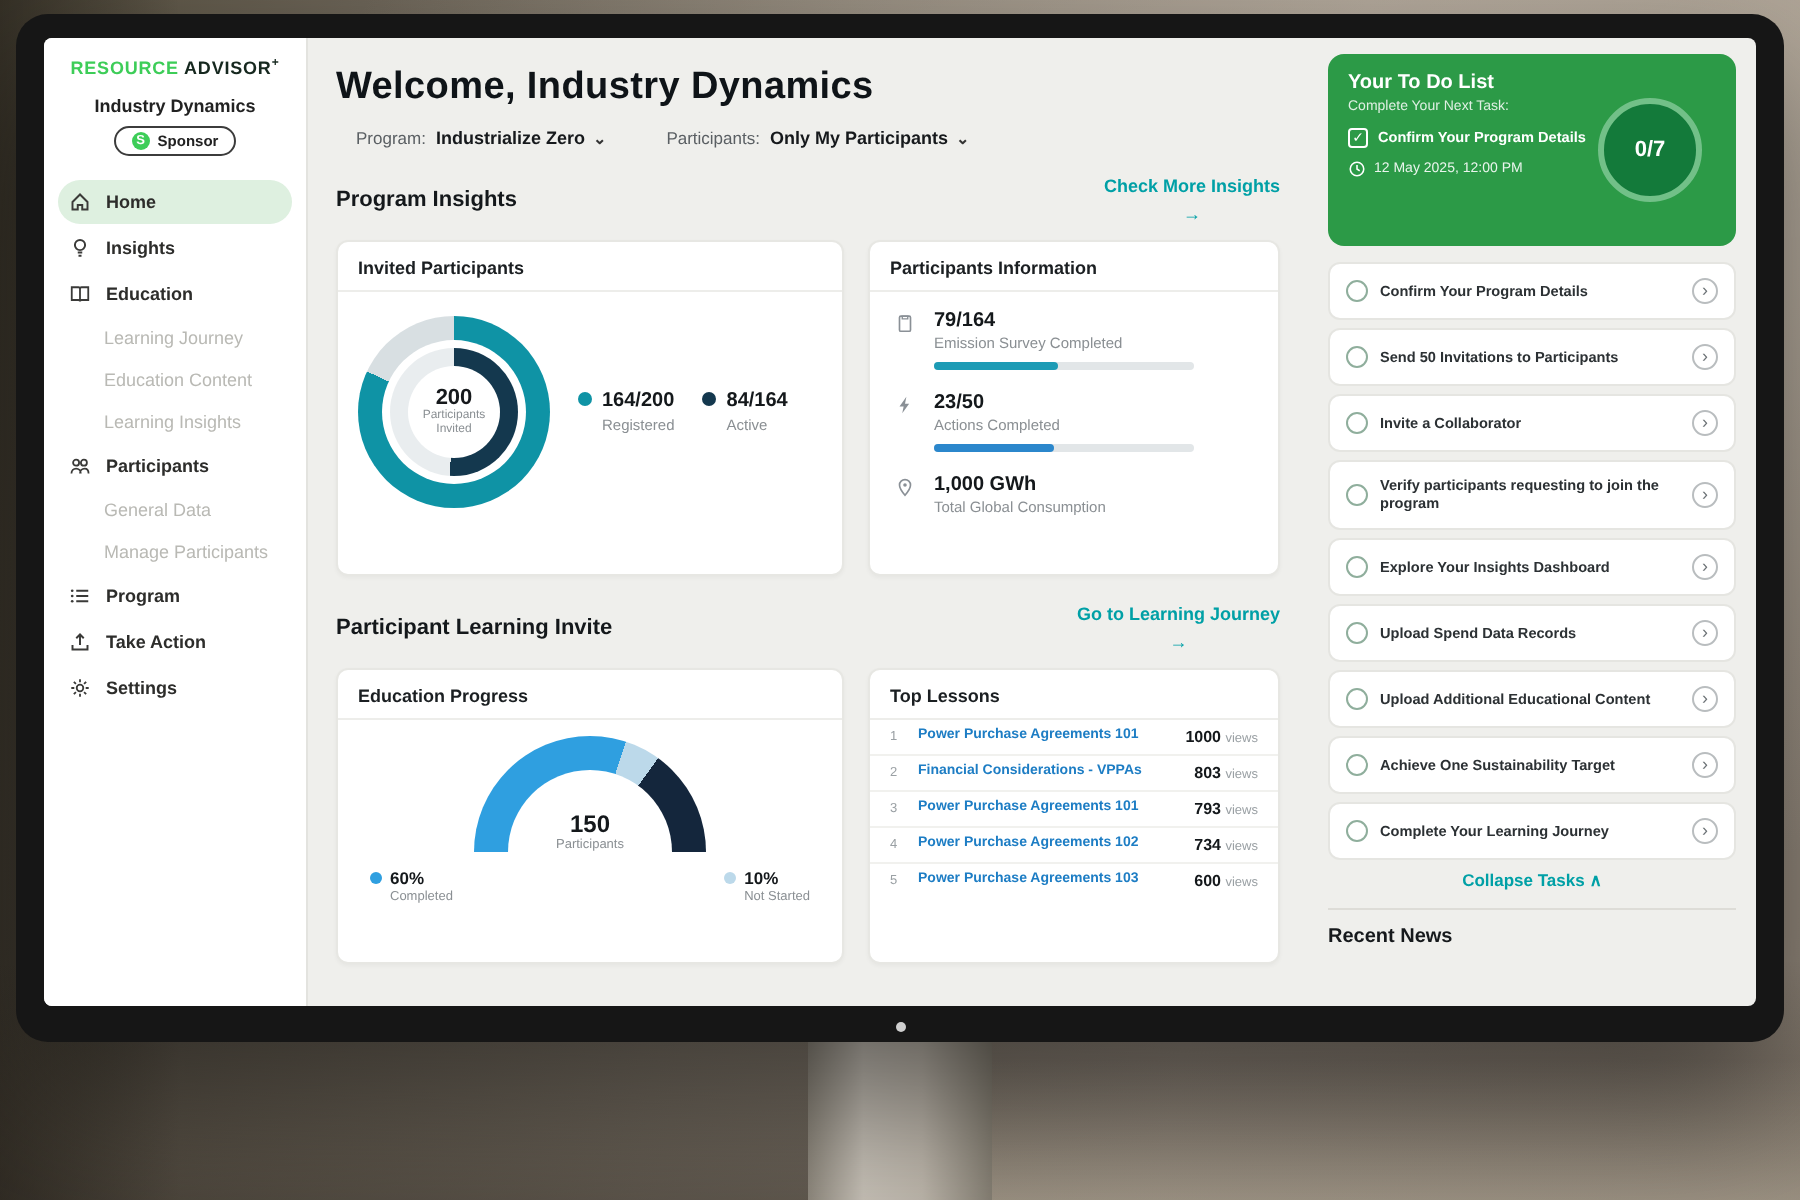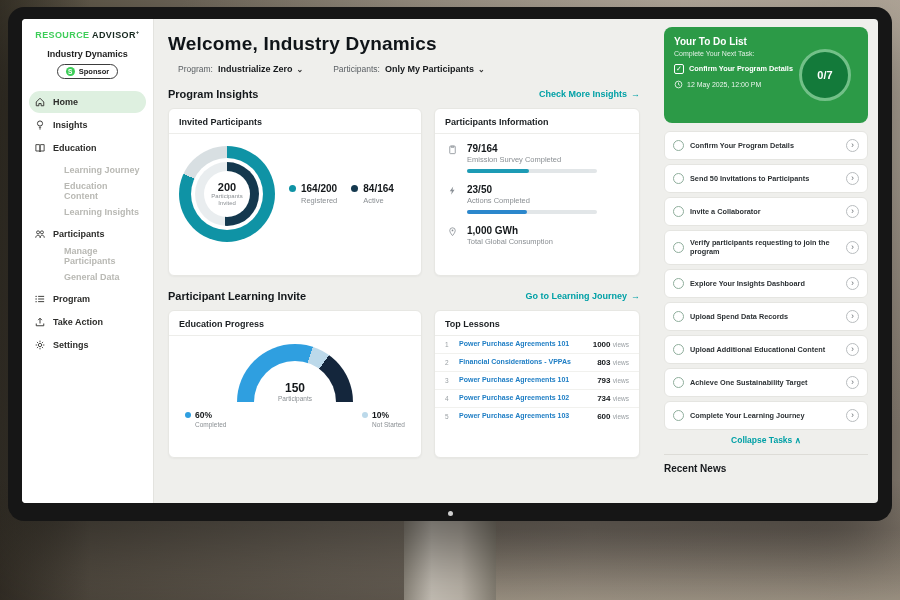--- a/index.html
+++ b/index.html
@@ -39,34 +39,34 @@
   .org { text-align:center; font-size:9px; font-weight:bold; color:#222; margin-top:9px; }
   .badge { display:flex; align-items:center; gap:4px; width:max-content; margin:5px auto 0;
     border:1px solid #3c3c3c; border-radius:10px; padding:2px 8px; font-size:7.5px; font-weight:bold; background:#fff;}
   .badge .s-ic { width:9px; height:9px; border-radius:50%; background:#3dcd58; color:#fff;
     font-size:6.5px; font-weight:bold; display:flex; align-items:center; justify-content:center; }
   .nav { margin-top:12px; }
   .nav-item { display:flex; align-items:center; gap:7px; height:23px; padding:0 10px 0 12px;
     font-size:9px; font-weight:bold; color:#2d2d2b; cursor:pointer; }
   .nav-item .nav-icon { width:12px; height:12px; color:#3a3a38; display:flex; align-items:center; }
   .nav-item.active { background:#def0e0; border-radius:12px; margin:0 7px; padding-left:5px; height:22px; }
-  .nav-sub { height:21px; padding-left:30px; font-weight:bold; color:#b9b9b4;margin-left:12px; }
+  .nav-sub { height:21px; padding-left:30px; font-weight:normal; color:#b9b9b4; }
 
   
   .main { position:absolute; left:132px; top:0; width:500px; height:100%; padding:14px 14px 0; }
   .page-title { font-size:19px; font-weight:bold; color:#0f1418; letter-spacing:.2px; }
   .filters { display:flex; align-items:center; gap:20px; margin-top:9px; }
   .filter { display:flex; align-items:center; gap:5px; }
   .filter .lab { font-size:8.5px; color:#5a5f63;padding-left:10px; }
   .filter .val { font-size:9px; font-weight:bold; color:#16191c; display:flex; gap:4px; align-items:center; cursor:pointer; }
   .chev { font-size:8px; color:#333; }
 
   .sec-row { display:flex; align-items:center; justify-content:space-between; margin-top:14px; }
   .sec-title { font-size:11px; font-weight:bold; color:#14181b; }
-  .sec-link { font-size:9px; font-weight:bold; color:#00a0a6; display:flex; gap:4px; align-items:center; cursor:pointer; }
+  .sec-link { font-size:9px; font-weight:bold; color:#00a0a6; display:flex; gap:4px; align-items:center; cursor:pointer;flex-direction:column; }
 
   .cards { display:flex; gap:12px; margin-top:8px; }
   .card { background:#fff; border:1px solid #e7e7e3; border-radius:6px; box-shadow:0 1px 2px rgba(0,0,0,.04); }
   .card-title { font-size:9px; font-weight:bold; color:#1b1f22; padding:8px 10px 6px; border-bottom:1px solid #ededea; }
 
   .card-invited { width:254px; height:168px; }
   .invited-body { display:flex; align-items:center; padding:12px 10px; gap:14px; }
   .donut { position:relative; width:96px; height:96px; flex:none; }
   .donut .r1 { position:absolute; inset:0; border-radius:50%;
     background:conic-gradient(#0f93a5 0deg 295deg, #d8dfe2 295deg 360deg); }
@@ -205,24 +205,24 @@
             <span class="nav-icon">
               <svg viewBox="0 0 16 16" width="12" height="12">
                   <circle cx="5.4" cy="5.8" r="2" fill="none" stroke="currentColor" stroke-width="1.2"></circle>
                   <circle cx="10.6" cy="5.8" r="2" fill="none" stroke="currentColor" stroke-width="1.2"></circle>
                   <path d="M2.3 13c0-2 1.4-3.3 3.1-3.3S8.5 11 8.5 13M8 13c0-2 1.4-3.3 3.1-3.3s2.6 1.3 2.6 3.3" fill="none" stroke="currentColor" stroke-width="1.2"></path>
                 </svg>
             </span>
             <span>Participants</span>
           </div>
           <div class="nav-item nav-sub">
+            <span>General Data</span>
+          </div>
+          <div class="nav-item nav-sub">
             <span>Manage Participants</span>
-          </div>
-          <div class="nav-item nav-sub">
-            <span>General Data</span>
           </div>
           <div class="nav-item">
             <span class="nav-icon">
               <svg viewBox="0 0 16 16" width="12" height="12">
                   <path d="M5.5 4.5h8M5.5 8h8M5.5 11.5h8" stroke="currentColor" stroke-width="1.3" fill="none"></path>
                   <circle cx="2.8" cy="4.5" r=".9" fill="currentColor"></circle>
                   <circle cx="2.8" cy="8" r=".9" fill="currentColor"></circle>
                   <circle cx="2.8" cy="11.5" r=".9" fill="currentColor"></circle>
                 </svg>
             </span>

